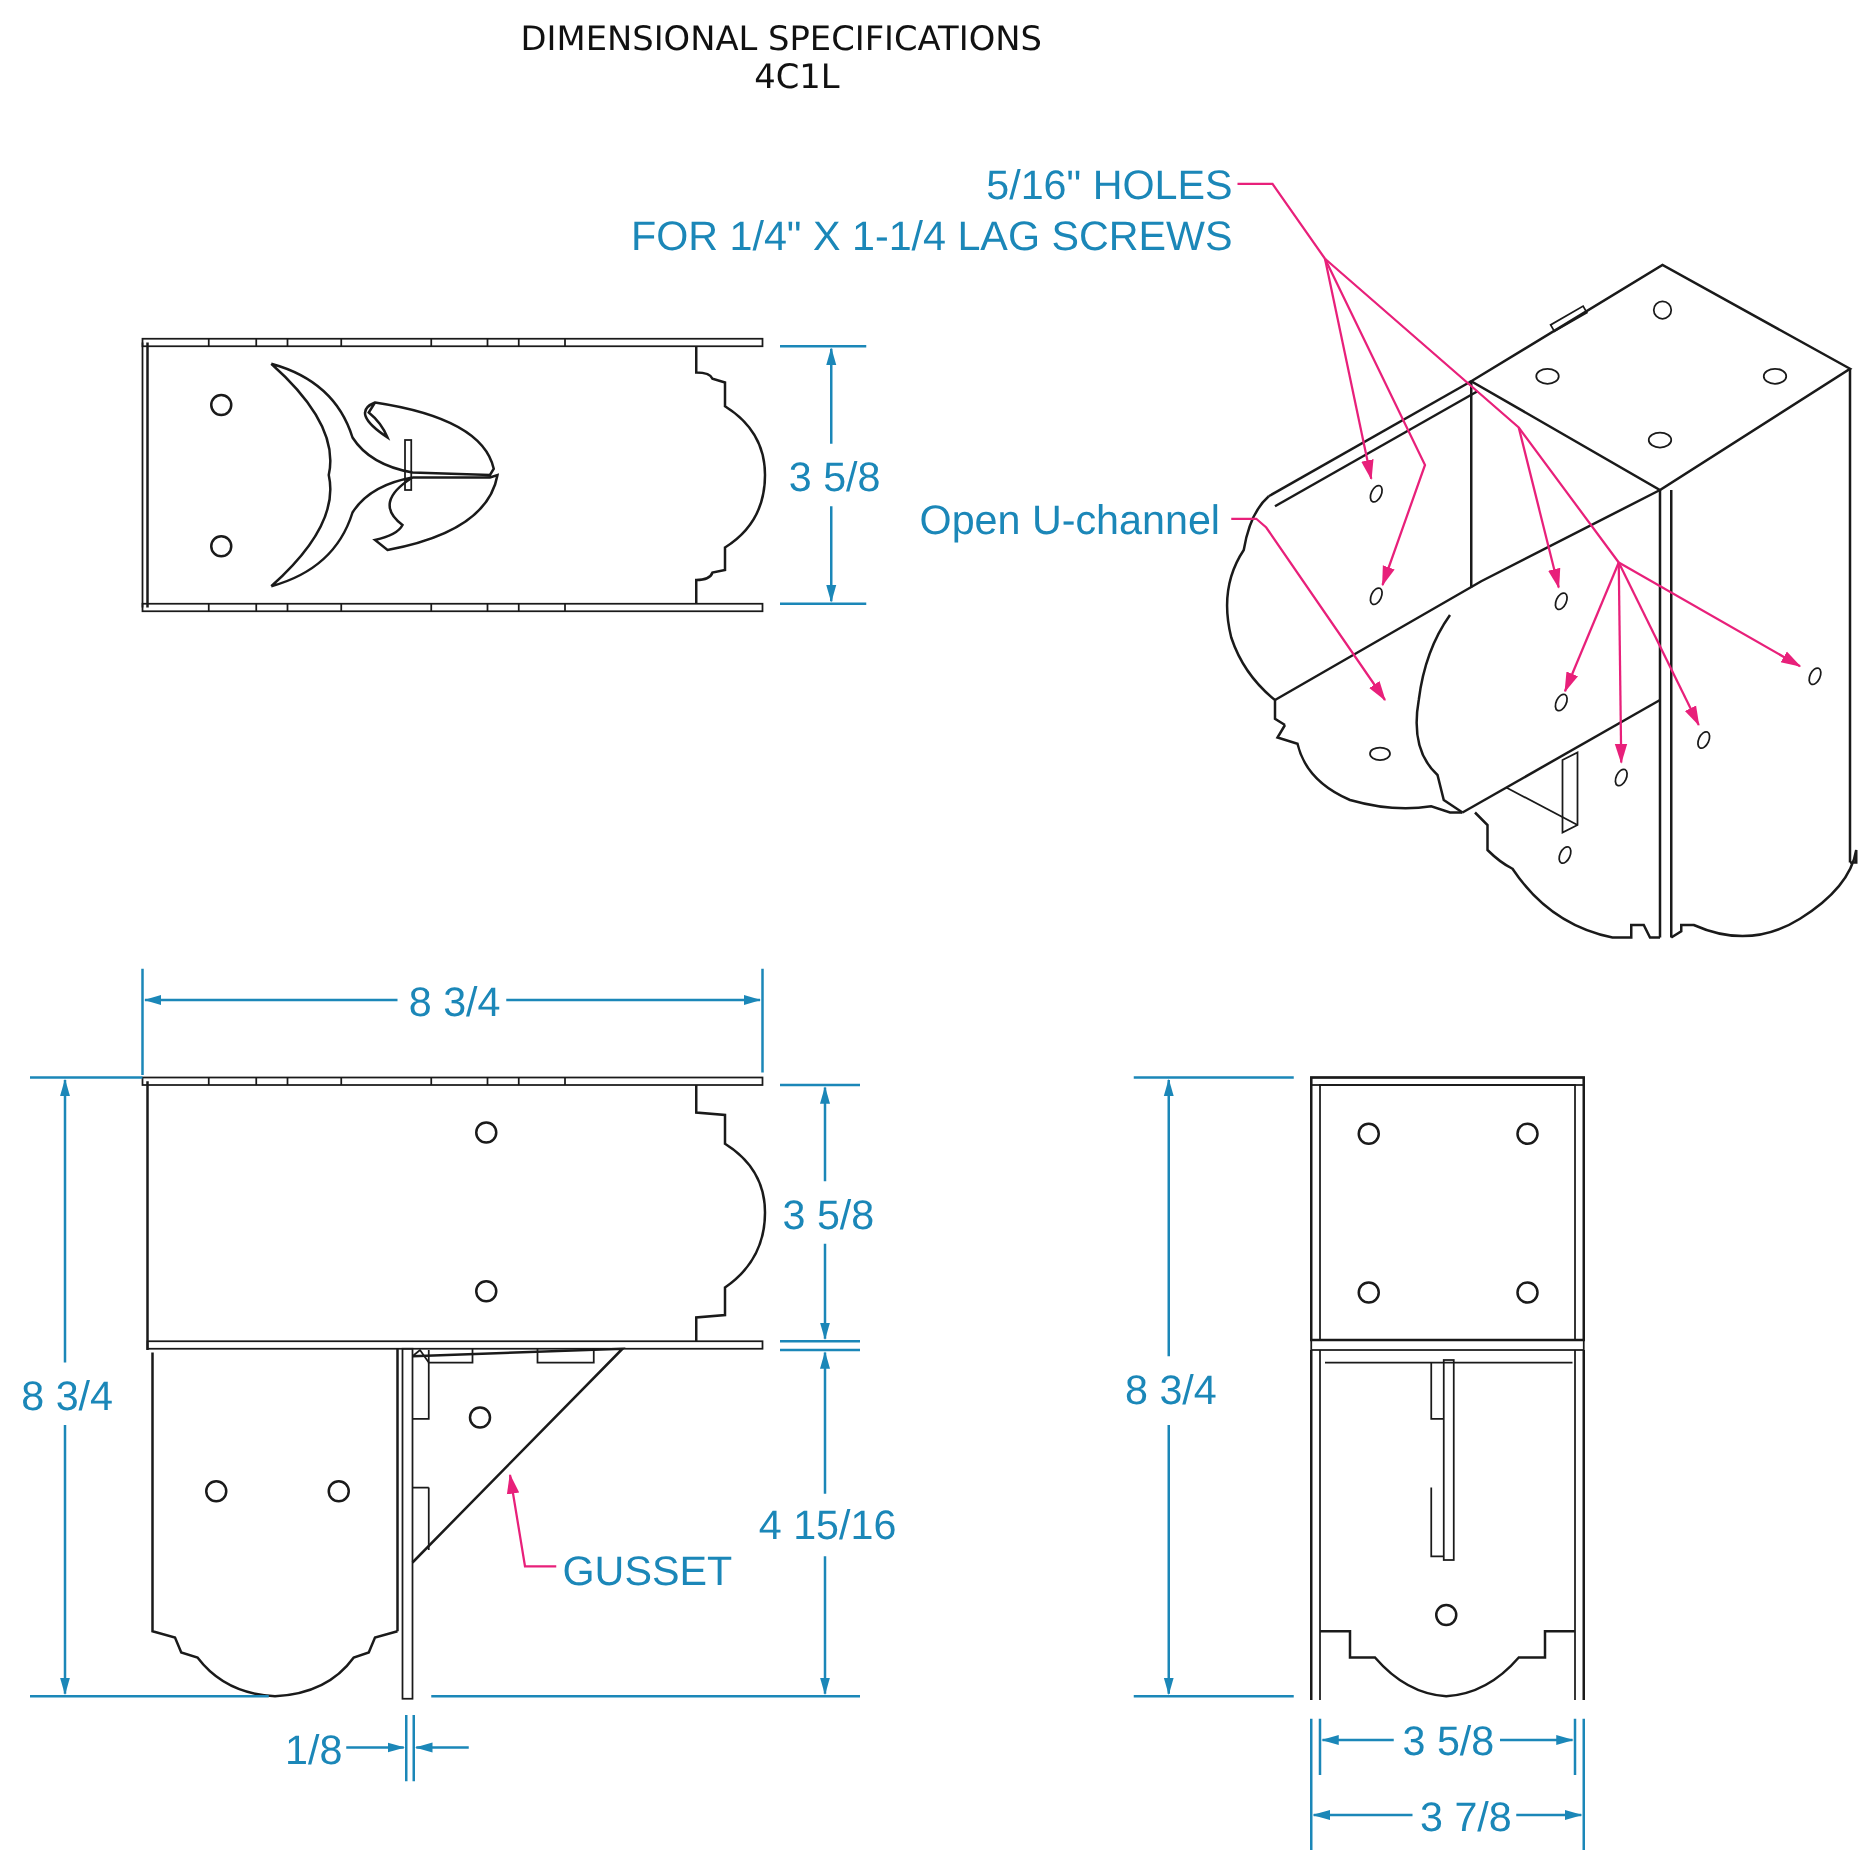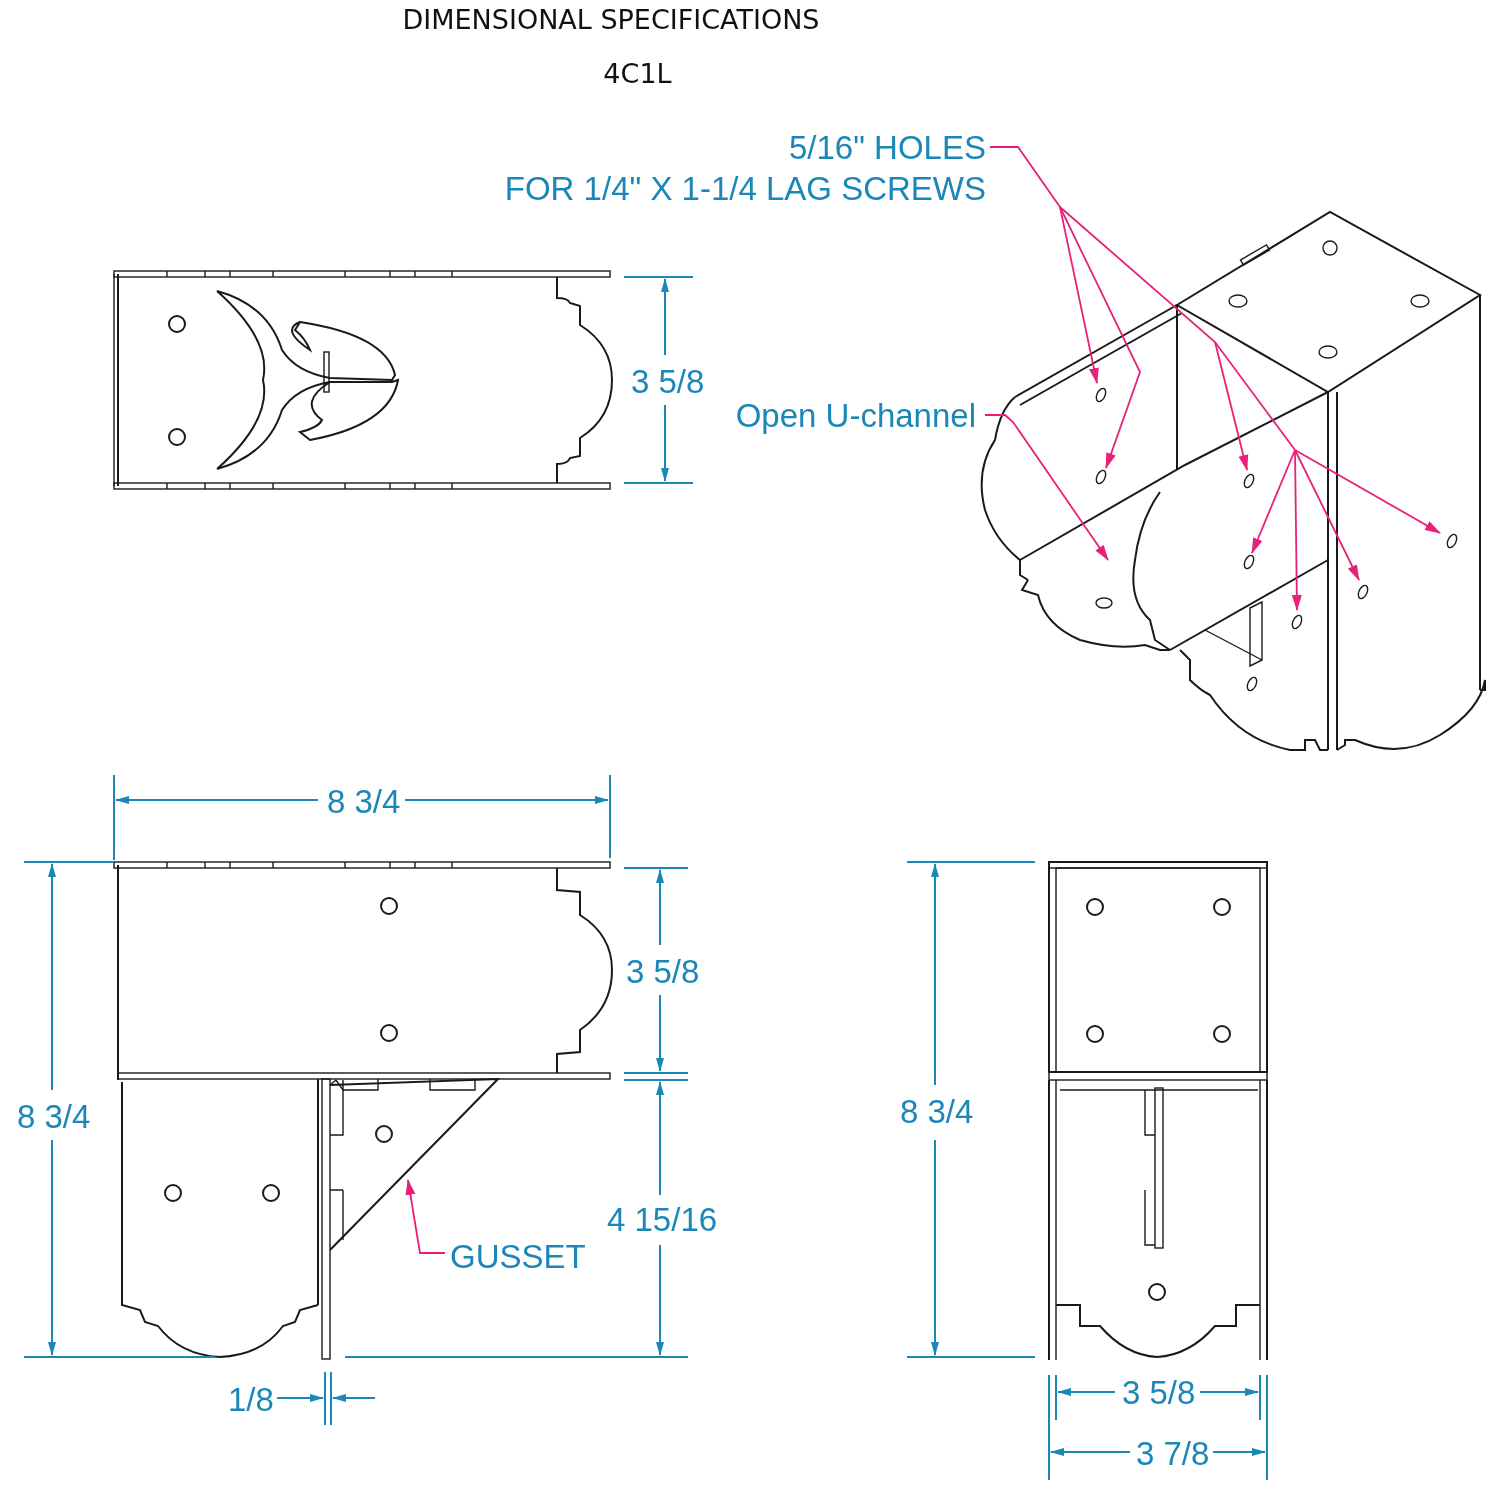--- a/index.html
+++ b/index.html
@@ -1,19 +1,19 @@
 <!DOCTYPE html>
 <html><head>
 <meta charset="utf-8">
 <style>
   html,body{margin:0;padding:0;background:#ffffff;}
   body{width:1500px;height:1490px;position:relative;overflow:hidden;font-family:"Liberation Sans",sans-serif;}
   .title{position:absolute;left:0;width:1222px;text-align:center;font-family:"DejaVu Sans",sans-serif;color:#111;font-size:27px;letter-spacing:0px;}
-  .t1{top:4px;}
-  .t2{top:46px;left:0;width:1275px;margin-top:12px;}
+  .t1{top:16px;margin-left:14px;}
+  .t2{top:46px;left:0;width:1275px;}
   svg{position:absolute;left:0;top:0;}
   .ln{stroke:#1a1a1a;stroke-width:2;fill:none;}
   .ln1{stroke:#1a1a1a;stroke-width:1.4;fill:none;}
   .dim{stroke:#1b87b8;stroke-width:2;fill:none;}
   .lead{stroke:#e8207a;stroke-width:1.8;fill:none;}
   .dimtxt{font-family:"Liberation Sans",sans-serif;fill:#1b87b8;font-size:33px;}
   .note{font-family:"Liberation Sans",sans-serif;fill:#1b87b8;font-size:33px;}
 </style>
 </head>
 <body>

